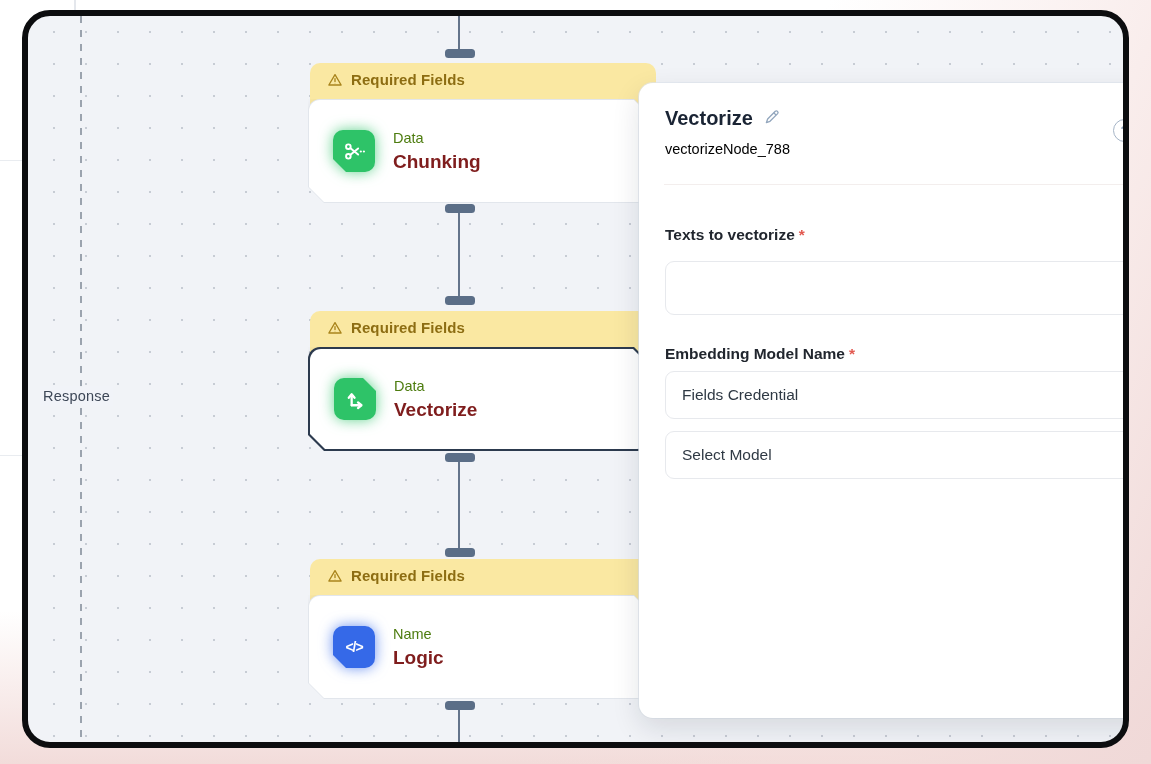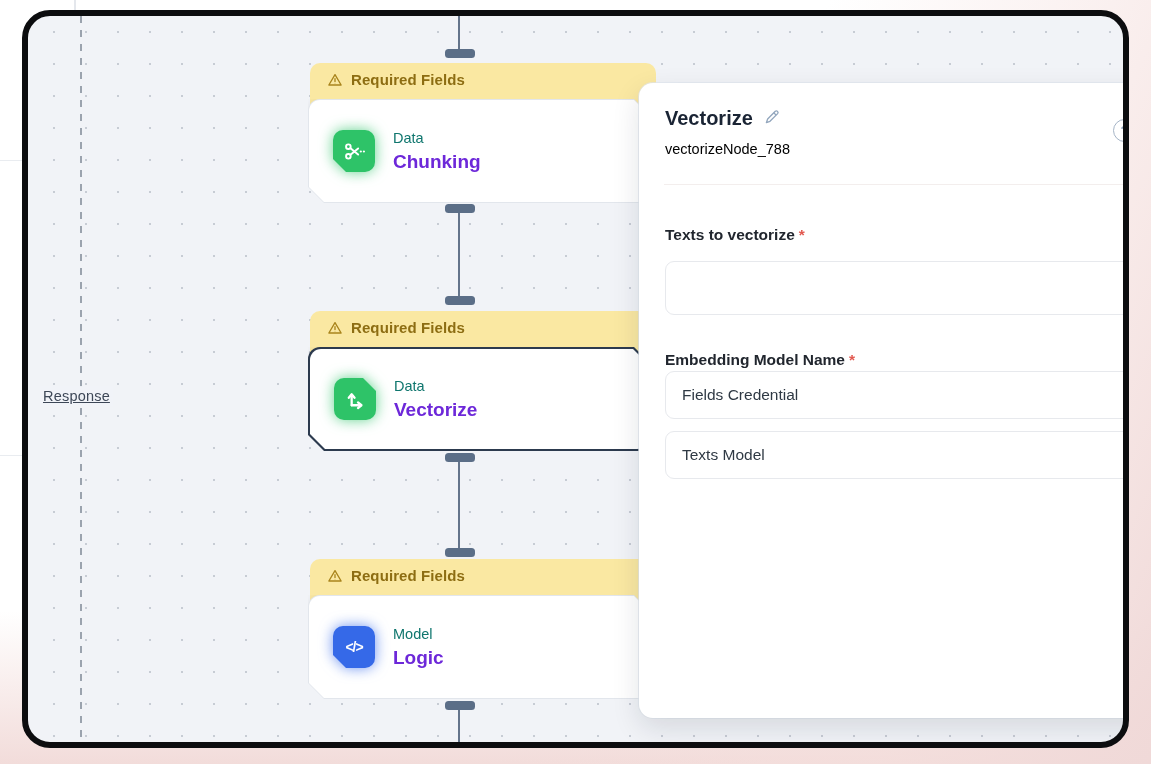--- a/index.html
+++ b/index.html
@@ -24,21 +24,21 @@
     position:absolute; inset:0;
     background-image: radial-gradient(circle, #c7ccd4 1.4px, rgba(0,0,0,0) 1.5px);
     background-size:32px 32px; background-position:10px 0px;
   }
   .dashed-guide {
     position:absolute; left:52px; top:0; width:2px; height:100%;
     background: repeating-linear-gradient(to bottom, #9ba3ae 0 7px, rgba(0,0,0,0) 7px 14px);
   }
   .response-label {
     position:absolute; left:12px; top:370px; font-size:14.5px; color:#3d4757;
-    background:rgba(241,243,247,.92); padding:2px 3px; letter-spacing:.2px;text-decoration:underline;
+    background:rgba(241,243,247,.92); padding:2px 3px; letter-spacing:.2px;
   }
 
   
   .edge { position:absolute; width:2.4px; background:#64748b; left:430px; }
   .handle { position:absolute; width:30px; height:9px; border-radius:3.5px; background:#5b6e87; left:417px; }
 
   
   .flow-node { position:absolute; left:280px; width:342px; }
   .node-banner {
     position:absolute; top:0; left:2px; width:calc(100% + 4px); height:52px;
@@ -64,22 +64,22 @@
   .icon-wrap.glow-green { filter: drop-shadow(0 0 7px rgba(46,195,104,.75)); }
   .icon-wrap.glow-blue  { filter: drop-shadow(0 0 7px rgba(59,110,235,.75)); }
   .icon-box {
     width:42px; height:42px; border-radius:10px; display:flex; align-items:center; justify-content:center;
   }
   .icon-box.green { background:#2ec368; }
   .icon-box.blue  { background:#3569e8; }
   .icon-box.notch-tr { clip-path: polygon(0 0, calc(100% - 13px) 0, 100% 13px, 100% 100%, 0 100%); }
   .icon-box.notch-bl { clip-path: polygon(0 0, 100% 0, 100% 100%, 13px 100%, 0 calc(100% - 13px)); }
   .code-glyph { color:#fff; font-weight:700; font-size:14px; letter-spacing:-1px; }
-  .node-text .cat { font-size:14.5px; color:#0f766e; margin-bottom:5px; }
-  .node-text .ttl { font-size:19px; font-weight:700; color:#6d28d9; }
+  .node-text .cat { font-size:14.5px; color:#4d7c0f; margin-bottom:5px; }
+  .node-text .ttl { font-size:19px; font-weight:700; color:#7f1d1d; }
 
   
   .panel {
     position:absolute; left:611px; top:67px; width:540px; height:635px;
     background:#ffffff; border-radius:14px;
     box-shadow: 0 10px 28px rgba(15,23,42,.12), 0 0 0 1px rgba(226,232,240,.7);
   }
   .panel-title-row { position:absolute; left:26px; top:24px; display:flex; align-items:center; gap:10px; }
   .panel-title { font-size:20px; font-weight:700; color:#1a2434; }
   .panel-subtitle { position:absolute; left:26px; top:58px; font-size:14.5px; color:#000000; }
@@ -97,21 +97,21 @@
     font-family:"Liberation Sans", sans-serif; font-size:15px; color:#2f3944;
     resize:none; outline:none; padding:10px 14px;
   }
   .select-box {
     position:absolute; left:26px; right:-24px; height:48px;
     border:1px solid #e7e9ed; border-radius:9px; background:#fff;
     display:flex; align-items:center; padding-left:16px;
     font-size:15.5px; color:#2f3944;
   }
   .lbl-1 { top:143px; }
-  .lbl-2 { top:268px; }
+  .lbl-2 { top:262px; }
   .sel-1 { top:288px; }
   .sel-2 { top:348px; }
 </style>
 </head>
 <body>
 
 <div class="page-line-v"></div>
 <div class="page-line-h1"></div>
 <div class="page-line-h2"></div>
 
@@ -210,21 +210,21 @@
         <span>Required Fields</span>
       </div>
       <div class="card-outer">
           <div class="card-inner">
         <span class="icon-wrap glow-blue">
           <span class="icon-box blue notch-bl">
             <span class="code-glyph">&lt;/&gt;</span>
           </span>
         </span>
         <div class="node-text">
-          <div class="cat">Model</div>
+          <div class="cat">Name</div>
           <div class="ttl">Logic</div>
         </div>
       </div>
         </div>
     </div>
 
     <div class="panel">
       <div class="panel-title-row">
         <span class="panel-title">Vectorize</span>
         <span>
@@ -245,18 +245,18 @@
       </div>
       <textarea class="textbox" placeholder="" style=""></textarea>
 
       <div class="field-label lbl-2">
         <span>Embedding Model Name</span><span class="req">*</span>
       </div>
       <div class="select-box sel-1">
         <span>Fields Credential</span>
       </div>
       <div class="select-box sel-2">
-        <span>Texts Model</span>
+        <span>Select Model</span>
       </div>
     </div>
 
   </div>
 </div>
 
 </body></html>

